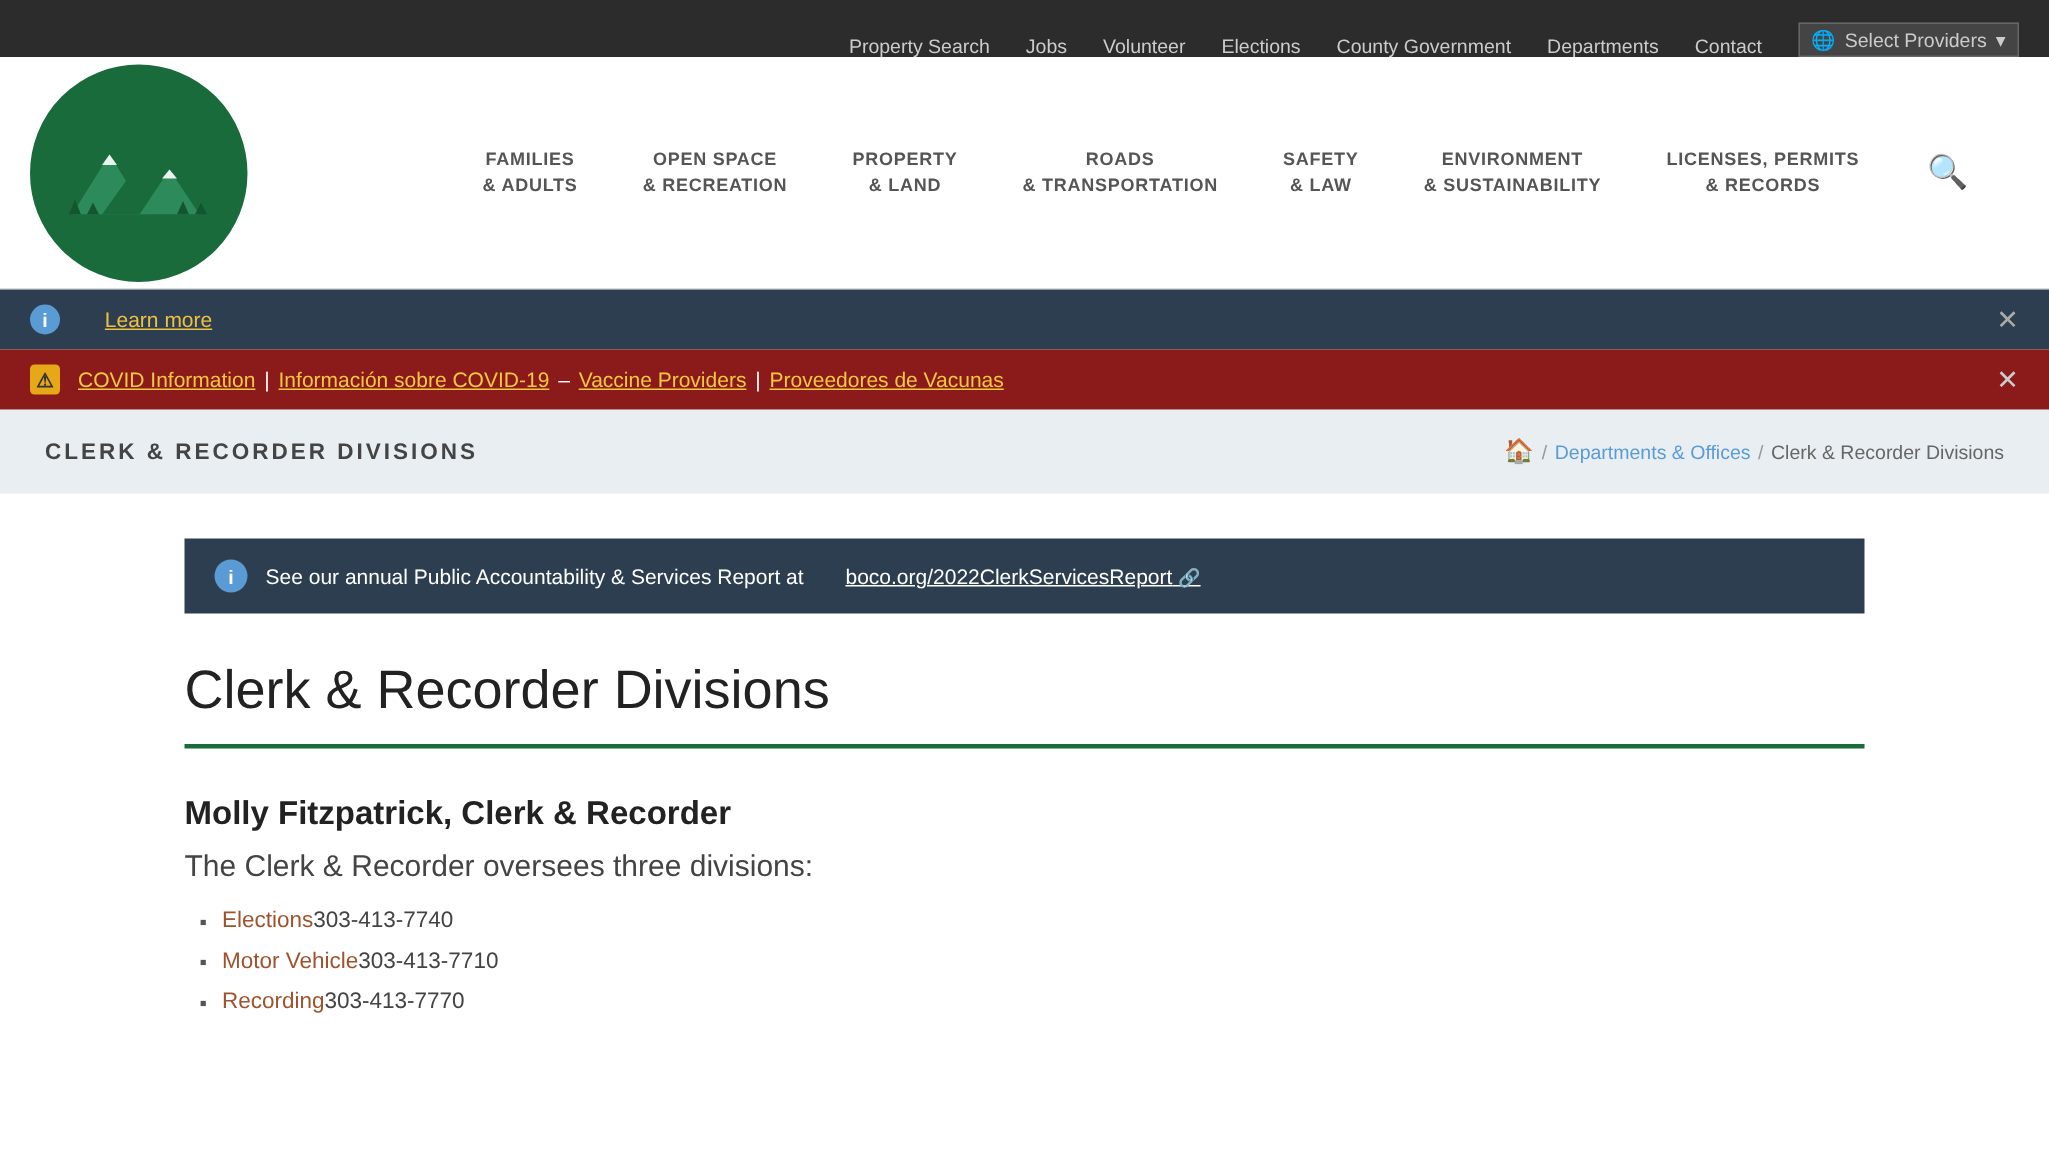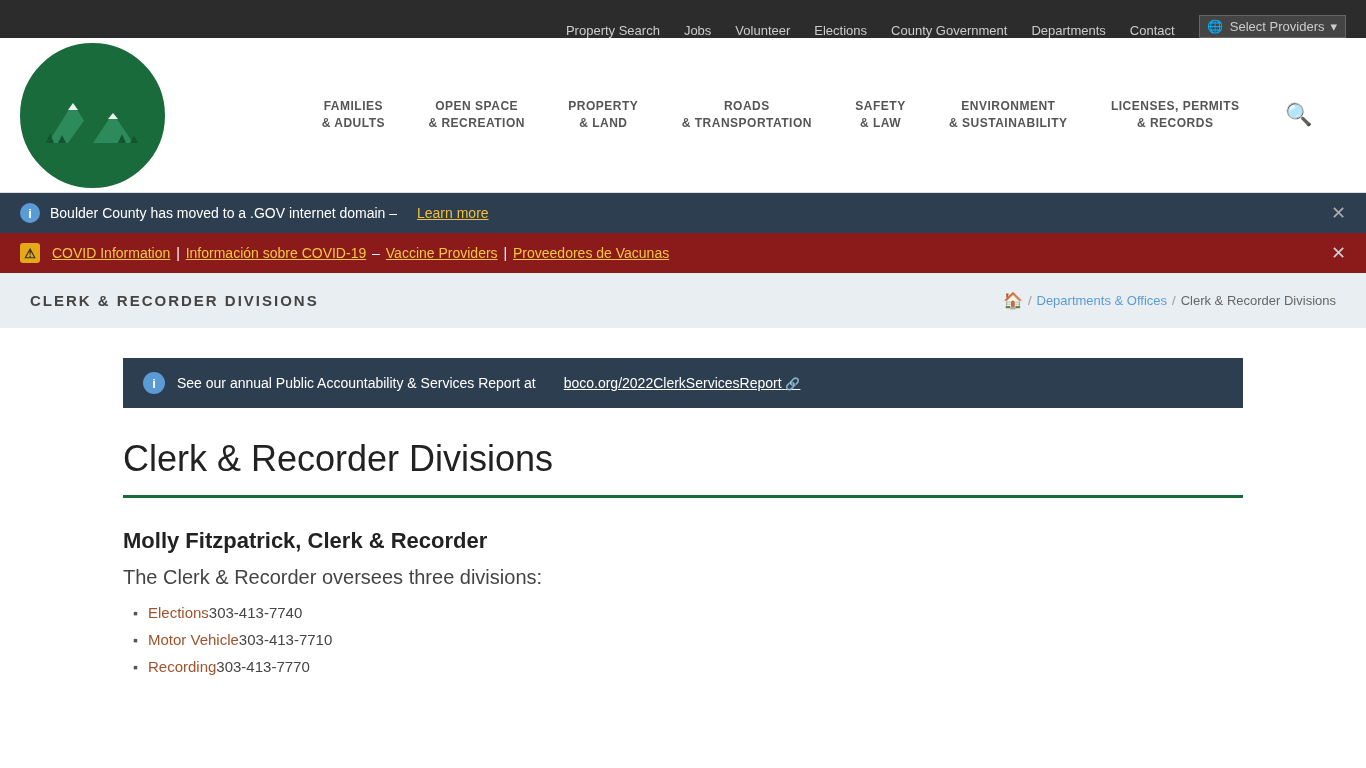--- a/index.html
+++ b/index.html
@@ -352,21 +352,21 @@
     <a class="nav-item" href="#">
       <span>LICENSES, PERMITS</span>
       <span>&amp; RECORDS</span>
     </a>
     <div class="search-icon-btn">🔍</div>
   </nav>
 </div>
 
 <div class="info-banner">
   <div class="info-icon">i</div>
-  <span>Boulder County has moved to a .GOV internet domain –</span>&nbsp;
+  &nbsp;
   <a href="#">Learn more</a>
   <span class="close-btn">✕</span>
 </div>
 
 <div class="warning-banner">
   <div class="warning-icon">⚠</div>
   <a href="#">COVID Information</a>
   <span>&nbsp;|&nbsp;</span>
   <a href="#">Información sobre COVID-19</a>
   <span>&nbsp;–&nbsp;</span>

